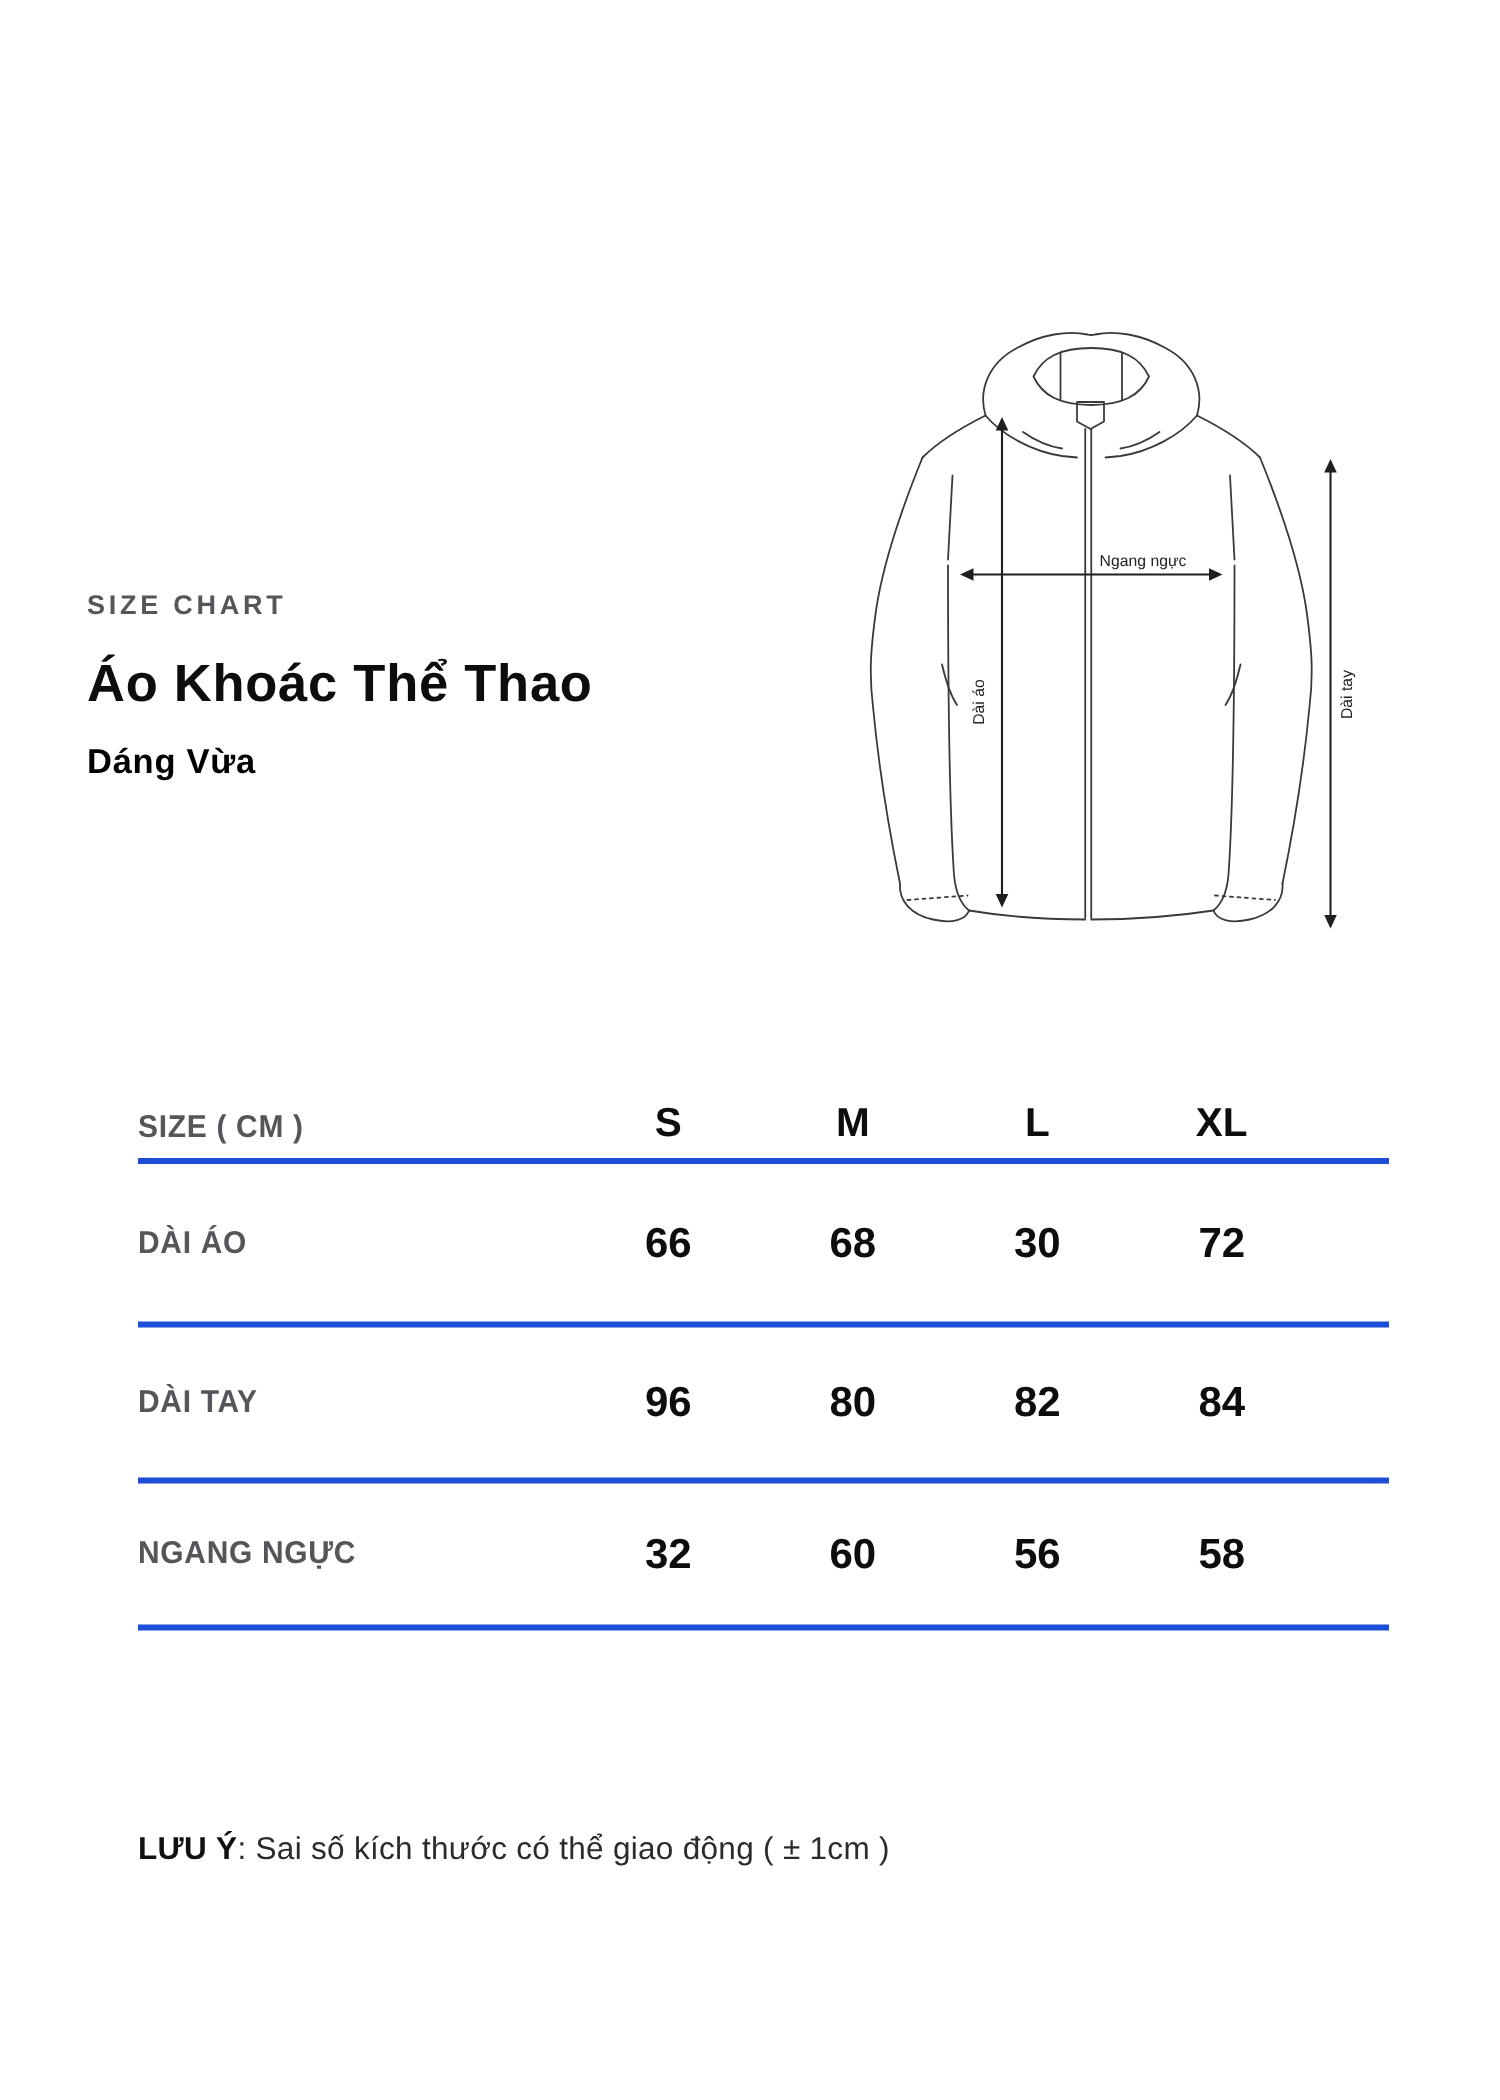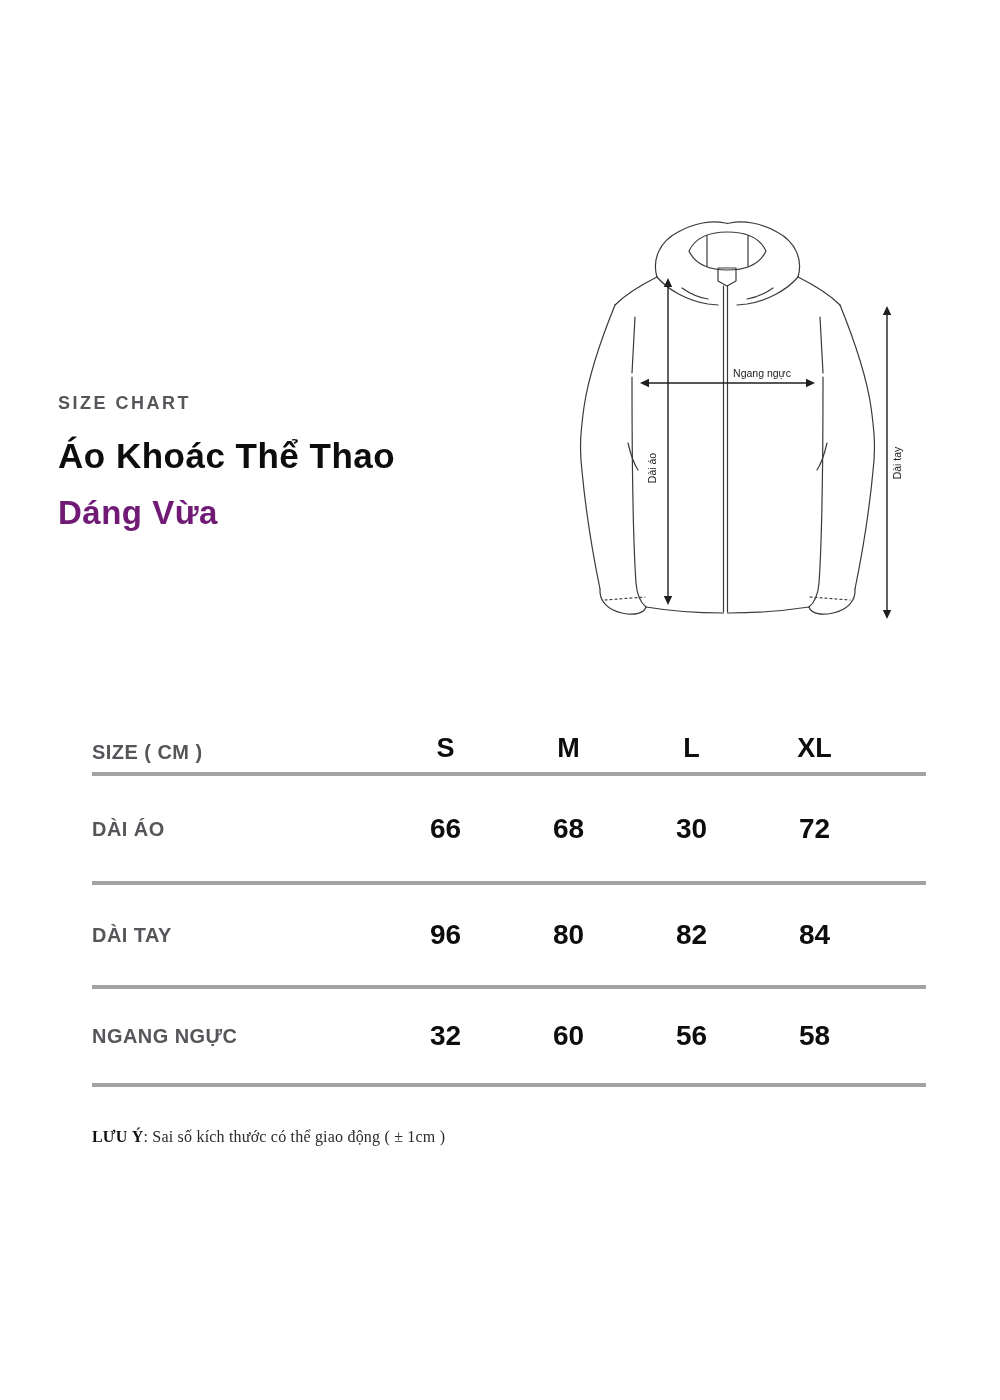--- a/index.html
+++ b/index.html
@@ -5,43 +5,43 @@
   html,body { margin:0; padding:0; background:#ffffff; }
   .canvas {
     position:relative; width:1000px; height:1400px; background:#ffffff;
     font-family:"Liberation Sans", sans-serif; overflow:hidden; color:#0d0d0d;
   }
 
   
   .title-block { position:absolute; left:58px; top:393px; width:500px; }
   .eyebrow { font-size:18px; font-weight:bold; letter-spacing:2.5px; color:#55565a; }
   .main-title { font-size:35px; font-weight:bold; color:#0d0d0d; margin:23px 0 0 0; line-height:38px; letter-spacing:0.5px; }
-  .subtitle { font-size:33px; font-weight:bold; color:#701a75; margin-top:19px; letter-spacing:0.5px; }
+  .subtitle { font-size:23px; font-weight:bold; color:#000000; margin-top:19px; letter-spacing:0.5px; }
 
   
   .jacket-wrap { position:absolute; left:555px; top:215px; width:390px; height:420px; }
 
   
   .size-table { position:absolute; left:92px; top:728px; width:834px; }
-  .t-row { display:flex; align-items:center; border-bottom:4px solid #a3a3a3; }
+  .t-row { display:flex; align-items:center; border-bottom:4px solid #1d4ed8; }
   .t-row.t-head { height:44px; align-items:flex-end; }
   .t-row.r1 { height:105px; }
   .t-row.r2 { height:100px; }
   .t-row.r3 { height:94px; }
   .t-label {
     width:292px; font-size:21px; font-weight:bold; color:#55565a;
     letter-spacing:0.5px; transform:scaleX(0.95); transform-origin:0 50%;
     padding-bottom:0; white-space:nowrap;
   }
   .t-head .t-label { padding-bottom:8px; }
   .t-cell { width:123px; text-align:center; font-size:28px; font-weight:bold; color:#0d0d0d; }
   .t-head .t-cell { font-size:27px; padding-bottom:8px; }
 
   
-  .note { position:absolute; left:92px; top:1112px; width:700px; font-size:16px; color:#2b2b2b; letter-spacing:0.2px;font-family:Liberation Serif, serif; }
+  .note { position:absolute; left:92px; top:1200px; width:700px; font-size:21px; color:#2b2b2b; letter-spacing:0.2px; }
   .note .note-bold { font-weight:bold; color:#101010; }
 </style>
 </head>
 <body>
 
 <div class="canvas">
 
   <div class="title-block">
     <div class="eyebrow">SIZE CHART</div>
     <div class="main-title">Áo Khoác Thể Thao</div>

